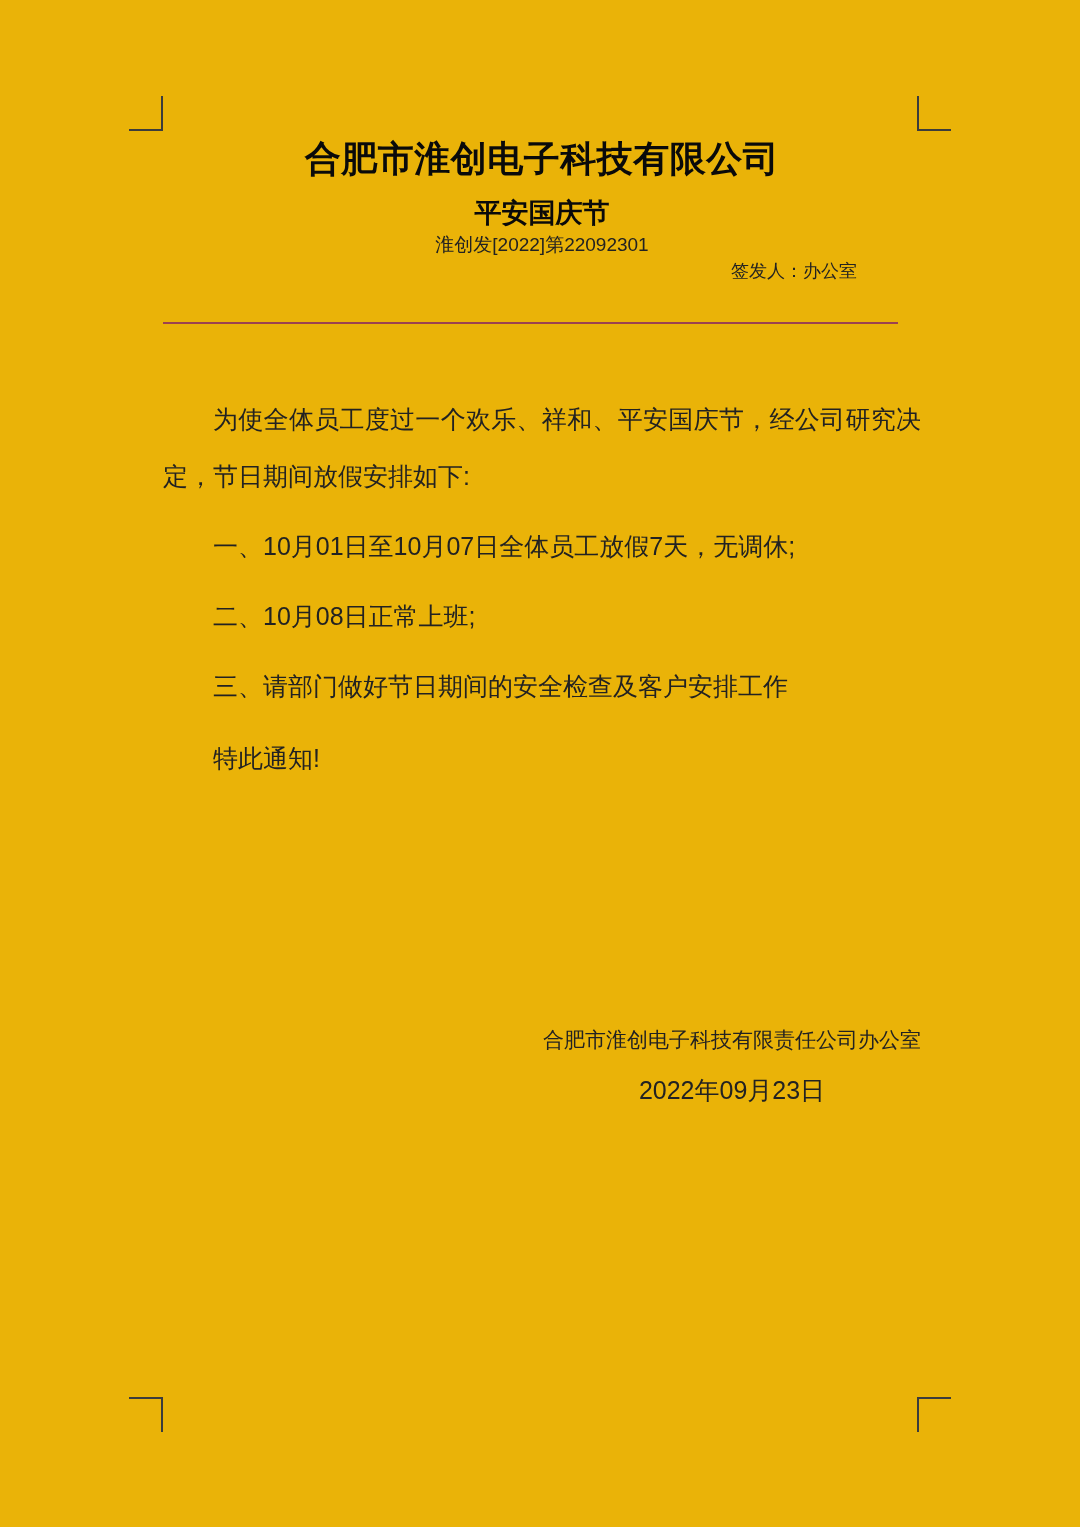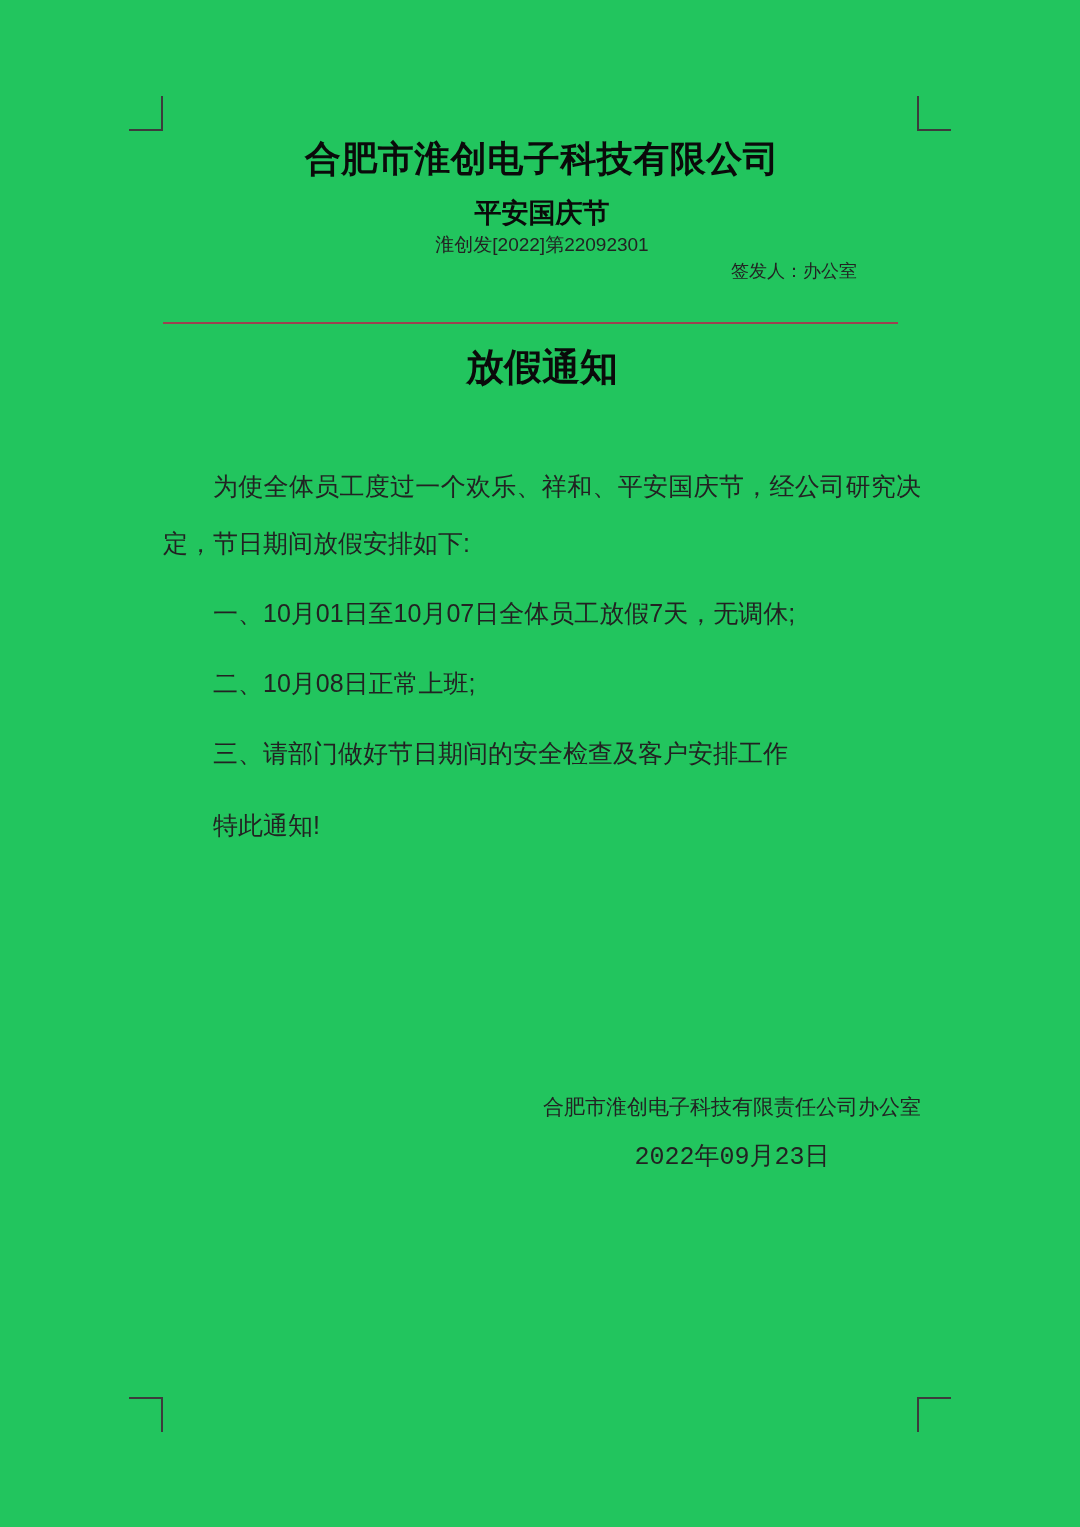--- a/index.html
+++ b/index.html
@@ -5,21 +5,21 @@
   * { margin: 0; padding: 0; box-sizing: border-box; }
   html, body { background: #ffffff; }
   body {
     font-family: "Liberation Sans", "DejaVu Sans", sans-serif;
     color: #222222;
   }
   .page {
     position: relative;
     width: 1080px;
     height: 1527px;
-    background: #22c55e;
+    background: #eab308;
     overflow: hidden;
   }
   
   .crop { position: absolute; width: 34px; height: 35px; }
   .crop.tl { left: 129px; top: 96px;  border-right: 2px solid #3c3c3c; border-bottom: 2px solid #3c3c3c; }
   .crop.tr { left: 917px; top: 96px;  border-left:  2px solid #3c3c3c; border-bottom: 2px solid #3c3c3c; }
   .crop.bl { left: 129px; top: 1397px; border-right: 2px solid #3c3c3c; border-top: 2px solid #3c3c3c; }
   .crop.br { left: 917px; top: 1397px; border-left:  2px solid #3c3c3c; border-top: 2px solid #3c3c3c; }
 
   
@@ -105,21 +105,20 @@
     line-height: 1.5;
     color: #222222;
     white-space: nowrap;
     text-align: right;
   }
   .sig-date {
     margin-top: 17px;
     font-size: 25px;
     line-height: 1.5;
     color: #222222;
-    font-family: Liberation Mono, monospace;
   }
 </style>
 </head>
 <body>
 
 <div class="page">
 
   <div class="crop tl"></div>
   <div class="crop tr"></div>
   <div class="crop bl"></div>
@@ -130,21 +129,20 @@
     <div class="company-title">合肥市淮创电子科技有限公司</div>
 
     <div class="doc-type">平安国庆节</div>
 
     <div class="doc-number">淮创发[2022]第22092301</div>
 
     <div class="issuer-row">签发人：办公室</div>
 
     <hr class="red-line">
 
-    <div class="notice-title">放假通知</div>
 
     <div class="body-text intro">为使全体员工度过一个欢乐、祥和、平安国庆节，经公司研究决定，节日期间放假安排如下:</div>
 
     <div class="body-text list-item">一、10月01日至10月07日全体员工放假7天，无调休;</div>
 
     <div class="body-text list-item">二、10月08日正常上班;</div>
 
     <div class="body-text list-item">三、请部门做好节日期间的安全检查及客户安排工作</div>
 
     <div class="body-text closing">特此通知!</div>

